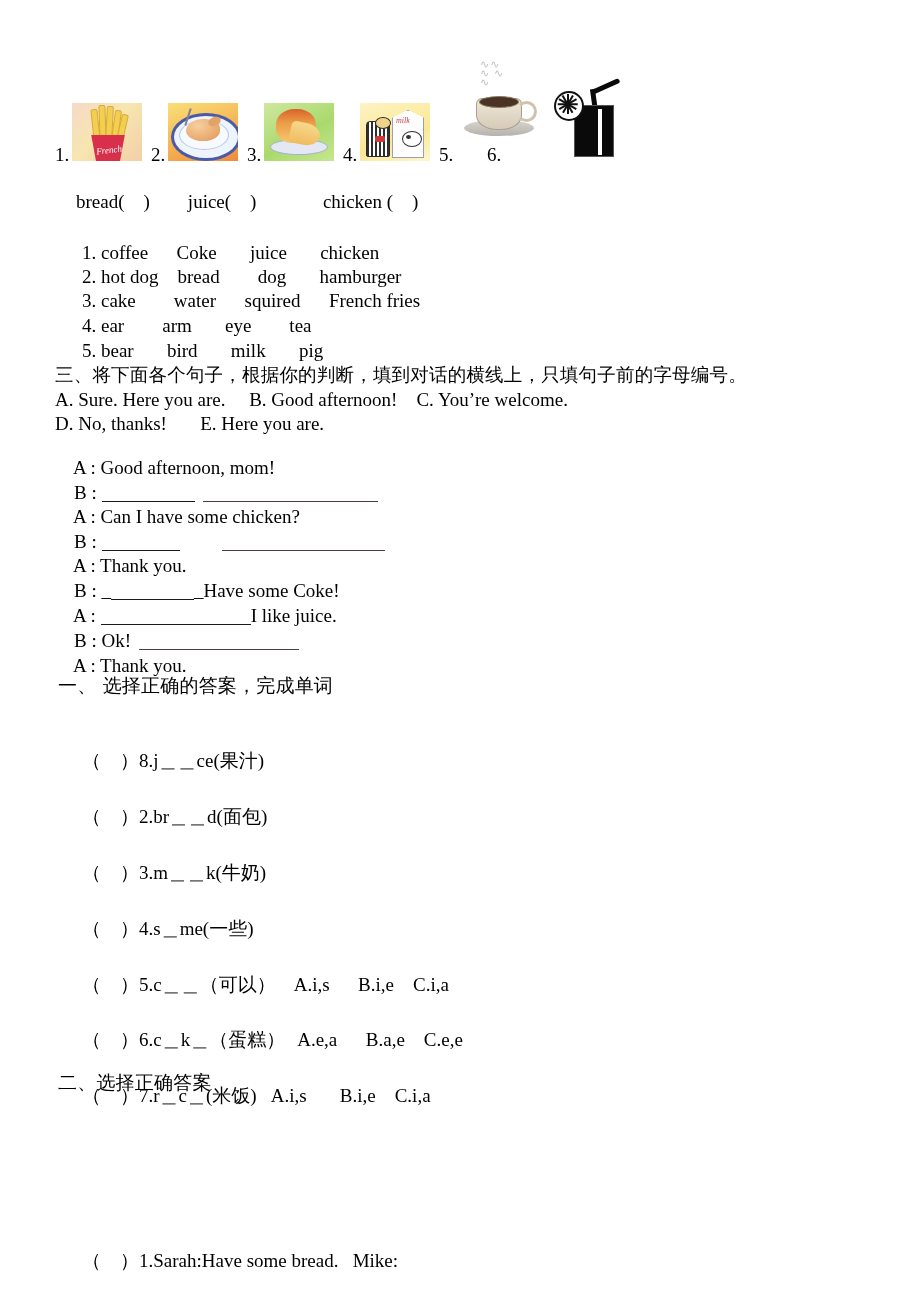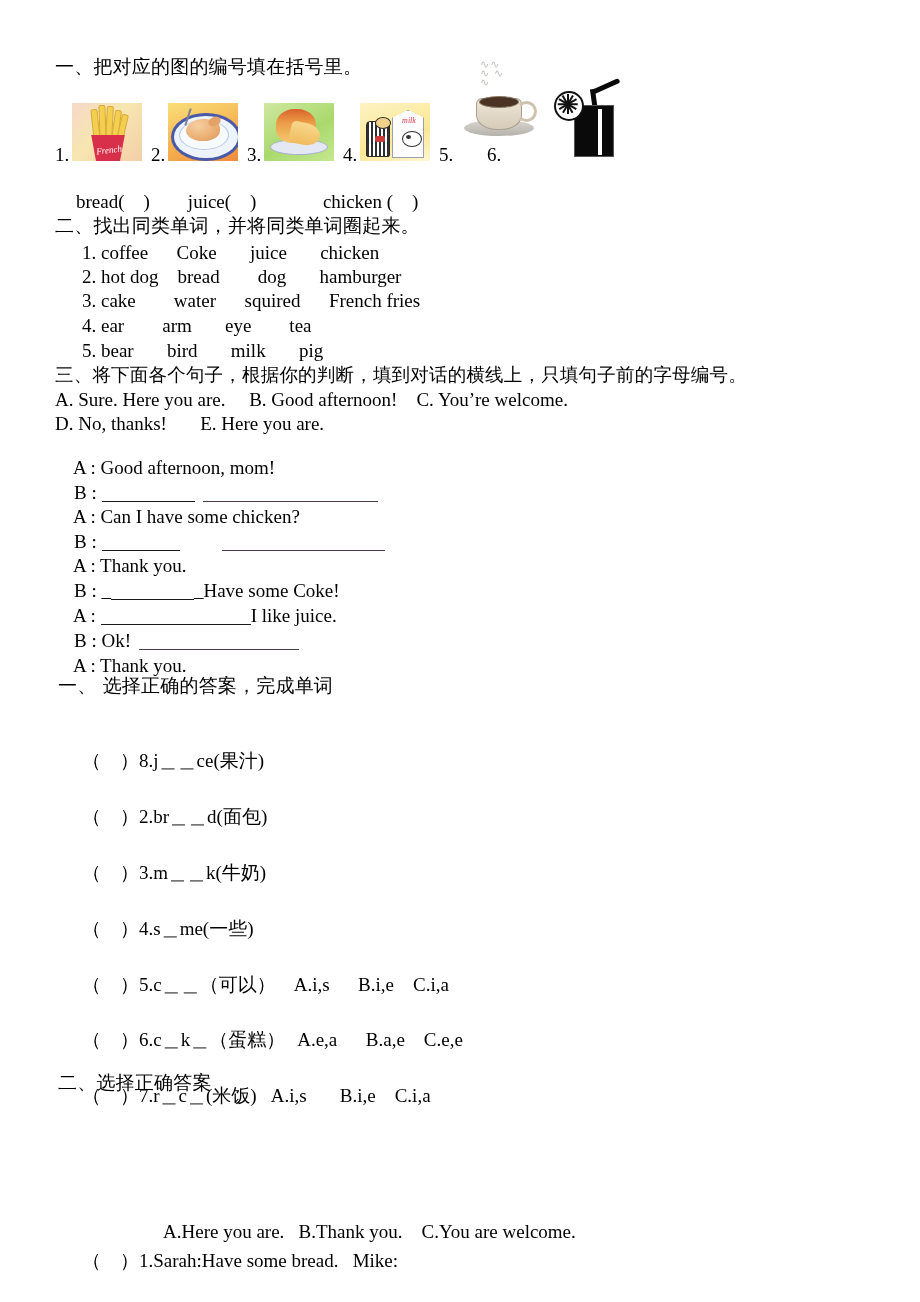--- a/index.html
+++ b/index.html
@@ -175,21 +175,21 @@
     right: 6px; bottom: 3px;
     width: 30px; height: 46px;
     background: #fdfdfd;
     border: 1px solid #9aa0ae;
     clip-path: polygon(0 16%,50% 0,100% 16%,100% 100%,0 100%);
   }
   .t-milk .cartontext {
     position: absolute;
     right: 8px; bottom: 36px;
     width: 26px;
-    text-align: center;
+    text-align: left;
     font-size: 8px;
     color: #d33a4e;
     font-family: "Liberation Serif", serif;
     font-style: italic;
   }
   .t-milk .cowface {
     position: absolute;
     right: 8px; bottom: 14px;
     width: 18px; height: 14px;
     border-radius: 50%;
@@ -351,21 +351,20 @@
     border-bottom: 1px solid #4a3c4a;
     vertical-align: -3px;
     height: 13px;
   }
 </style>
 </head>
 <body>
 
 <div class="page">
 
-  <div class="row h-cn" style="left:55px; top:57px;">一、把对应的图的编号填在括号里。</div>
 
   <div class="picstrip">
 
     <div class="picitem" style="left:0px;">
       <span class="picnum" style="left:0px;">1.</span>
       <div class="thumb t-fries" style="left:17px;">
         <div class="fry" style="left:20px; height:30px; transform:rotate(-6deg);"></div>
         <div class="fry" style="left:27px; height:34px; transform:rotate(-2deg);"></div>
         <div class="fry" style="left:34px; height:33px; transform:rotate(3deg);"></div>
         <div class="fry" style="left:41px; height:29px; transform:rotate(8deg);"></div>
@@ -436,21 +435,20 @@
       <span style="transform:rotate(30deg);"></span>
       <span style="transform:rotate(60deg);"></span>
       <span style="transform:rotate(90deg);"></span>
       <span style="transform:rotate(120deg);"></span>
       <span style="transform:rotate(150deg);"></span>
     </div>
   </div>
 
   <div class="wordline" style="left:76px; top:192px;">bread(    )        juice(    )              chicken (    )</div>
 
-  <div class="row h-cn" style="left:55px; top:216px;">二、找出同类单词，并将同类单词圈起来。</div>
 
   <div class="wordline" style="left:82px; top:243px;">1. coffee      Coke       juice       chicken</div>
   <div class="wordline" style="left:82px; top:267px;">2. hot dog    bread        dog       hamburger</div>
   <div class="wordline" style="left:82px; top:291px;">3. cake        water      squired      French fries</div>
   <div class="wordline" style="left:82px; top:316px;">4. ear        arm       eye        tea</div>
   <div class="wordline" style="left:82px; top:341px;">5. bear       bird       milk       pig</div>
 
   <div class="row h-cn" style="left:55px; top:366px; font-size:18.5px;">三、将下面各个句子，根据你的判断，填到对话的横线上，只填句子前的字母编号。</div>
 
   <div class="wordline" style="left:55px; top:390px;">A. Sure. Here you are.     B. Good afternoon!    C. You’re welcome.</div>
@@ -521,15 +519,14 @@
   <div class="wordline" style="left:63px; top:1067px;">
     <span>（    ）</span><span>7.r＿c＿(米饭)</span><span style="display:inline-block;width:14px;"></span><span>A.i,s       B.i,e    C.i,a</span>
   </div>
 
   <div class="row h-cn" style="left:58px; top:1073px;">二、选择正确答案</div>
 
   <div class="wordline" style="left:63px; top:1232px;">
     <span>（    ）</span><span>1.Sarah:Have some bread.   Mike:</span>
   </div>
 
-  <div class="wordline" style="left:163px; top:1222px;">A.Here you are.   B.Thank you.    C.You are welcome.</div>
 
 </div>
 
 </body></html>

